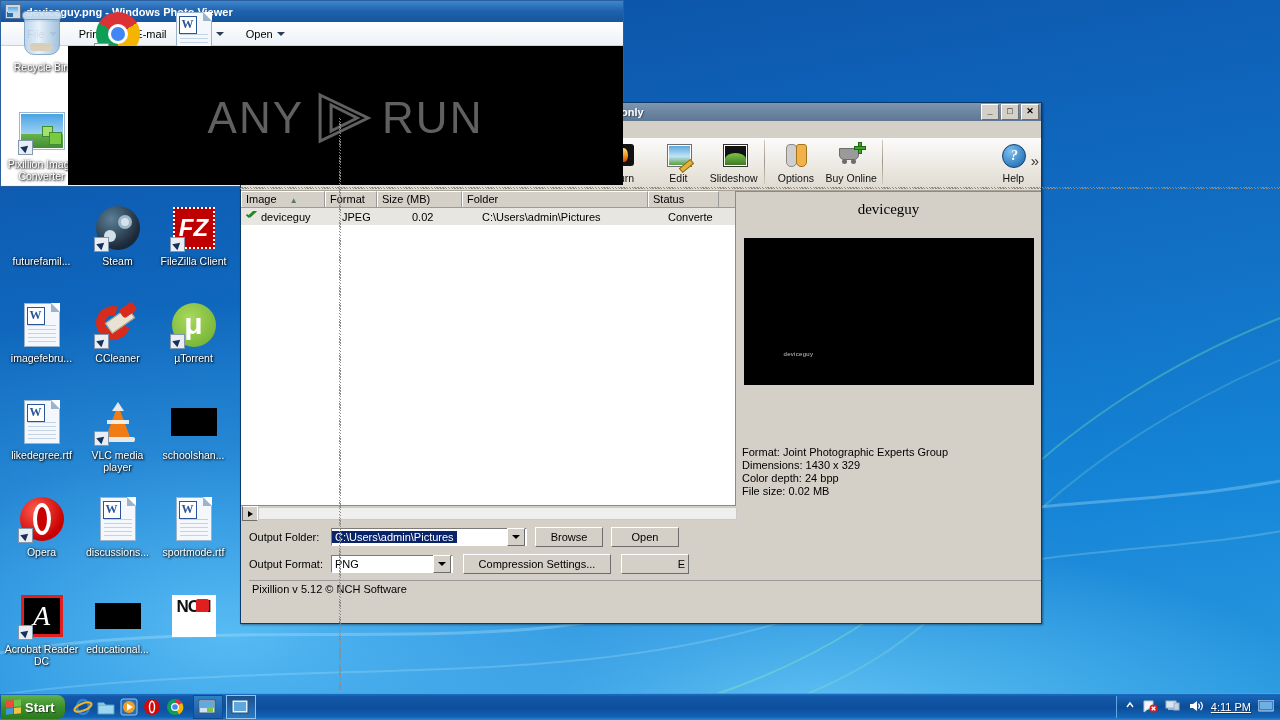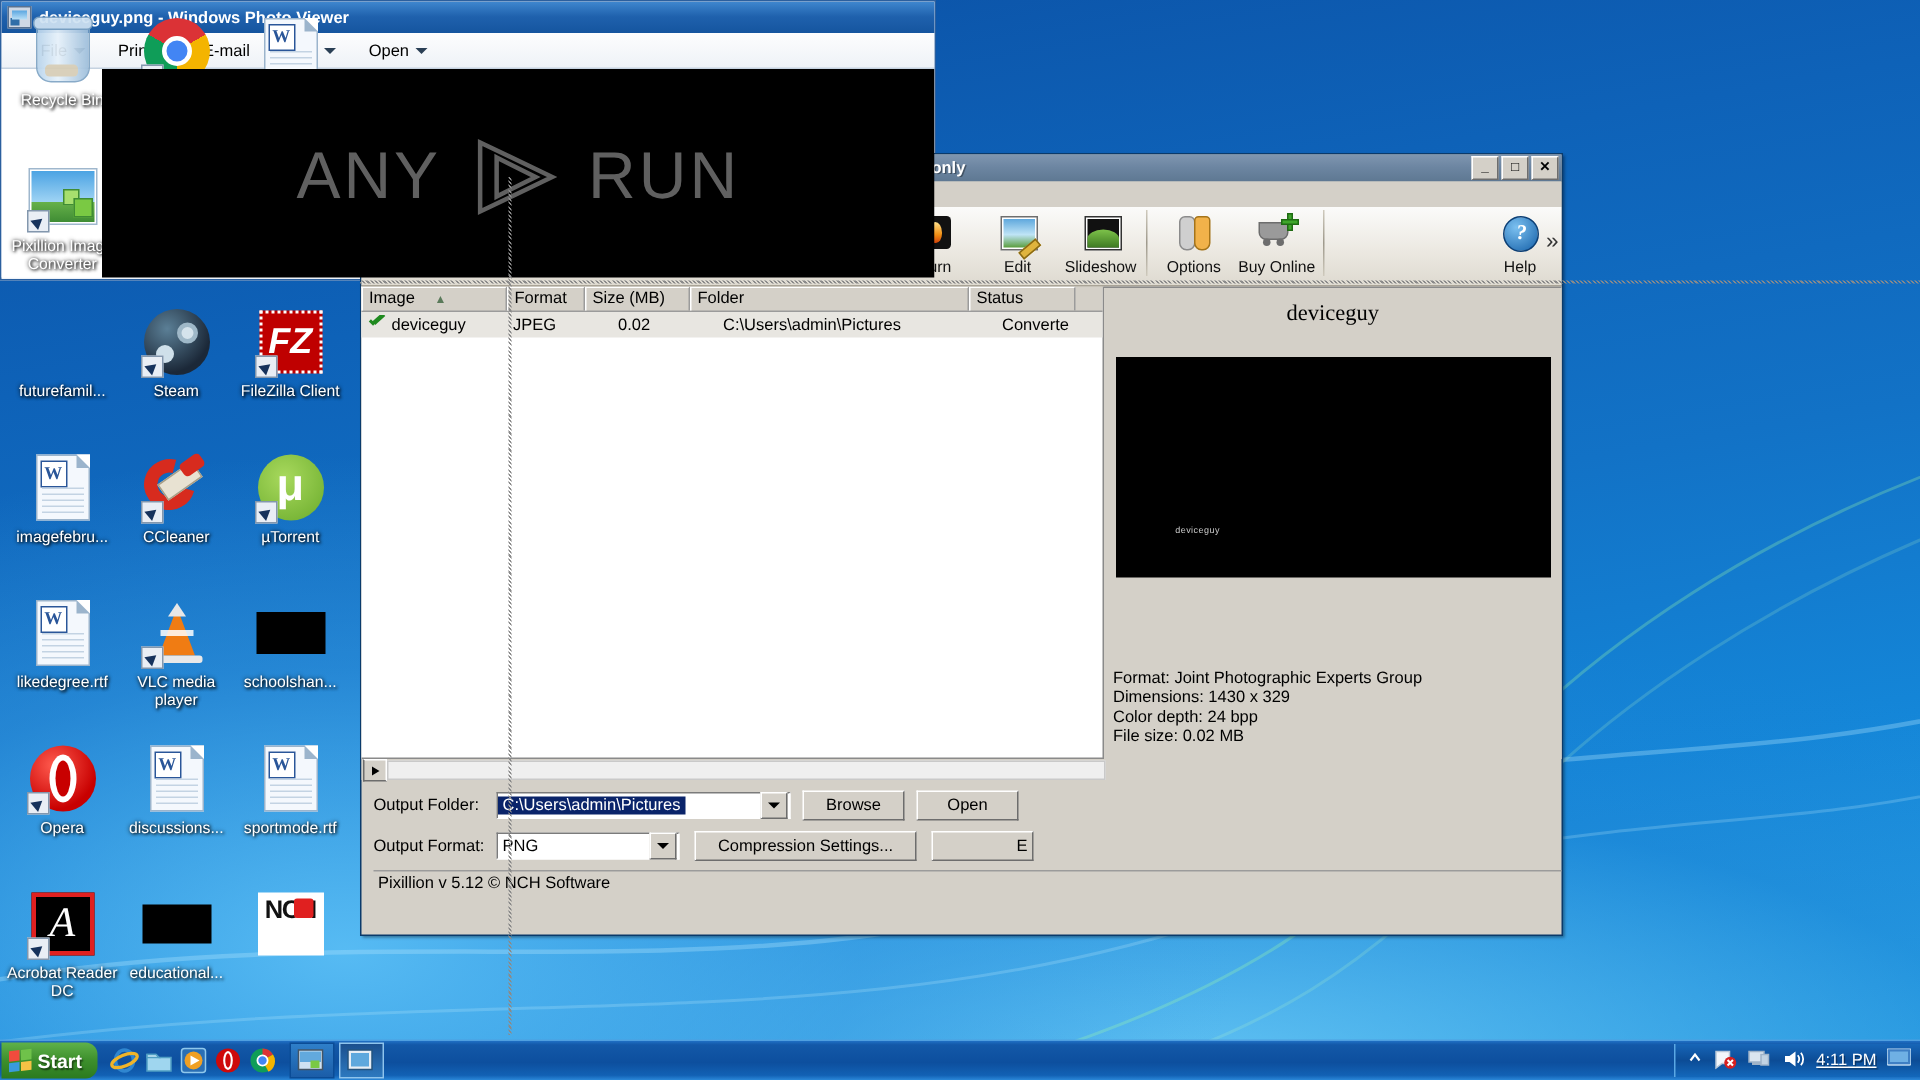--- a/index.html
+++ b/index.html
@@ -290,21 +290,21 @@
   #pv-title .tb-icon{margin-right:5px;}
   #pv-menu{height:23px;background:linear-gradient(#fdfdfe,#eef2f7);display:flex;align-items:center;
     padding-left:22px;border-bottom:1px solid #c5d2e0;font-size:11px;}
   .pvm{display:flex;align-items:center;gap:4px;margin-right:14px;cursor:default;padding:2px 4px;}
   .pvm .cv{width:0;height:0;border-top:4px solid #2a3f55;border-left:4px solid transparent;
     border-right:4px solid transparent;}
   #pv-stage{height:139px;display:flex;background:#fff;}
   #pv-left{width:67px;background:#fff;}
   #pv-canvas{flex:1;background:#000;position:relative;}
   #anyrun{position:absolute;left:50%;top:52%;transform:translate(-50%,-50%);
-    display:flex;align-items:center;gap:18px;opacity:.62;}
+    display:flex;align-items:center;gap:8px;opacity:.62;}
   #anyrun .w{color:#9c9c9c;font-size:44px;letter-spacing:2px;font-family:"Liberation Sans",sans-serif;}
 
   
   .guide{position:absolute;pointer-events:none;
     background-image:repeating-linear-gradient(45deg,#8a8a8a 0 1px,transparent 1px 2px);}
   #guide-h{left:240px;top:187px;width:1040px;height:2px;}
   #guide-v{left:339px;top:118px;width:2px;height:572px;}
 
   
   #taskbar{position:absolute;left:0;bottom:0;width:1280px;height:26px;
@@ -711,26 +711,26 @@
         <span class="tl">Help</span>
       </div>
 
       <div class="tb-chev">»</div>
     </div>
 
     <div id="pix-body">
 
       <div id="list-pane">
         <div class="lhead">
-          <div style="width:97px">
+          <div style="width:84px">
             <span>Image</span>
             <span style="color:#5a7a5a;margin-left:10px;font-size:8px">▲</span>
           </div>
           <div style="width:52px">Format</div>
-          <div style="width:70px">Size (MB)</div>
+          <div style="width:85px">Size (MB)</div>
           <div style="width:186px">Folder</div>
           <div style="width:71px">Status</div>
         </div>
         <div class="lrow">
           <div class="cell" style="width:97px">
             <span class="chk"></span><span>deviceguy</span>
           </div>
           <div class="cell" style="width:70px">JPEG</div>
           <div class="cell" style="width:70px">0.02</div>
           <div class="cell" style="width:186px">C:\Users\admin\Pictures</div>

